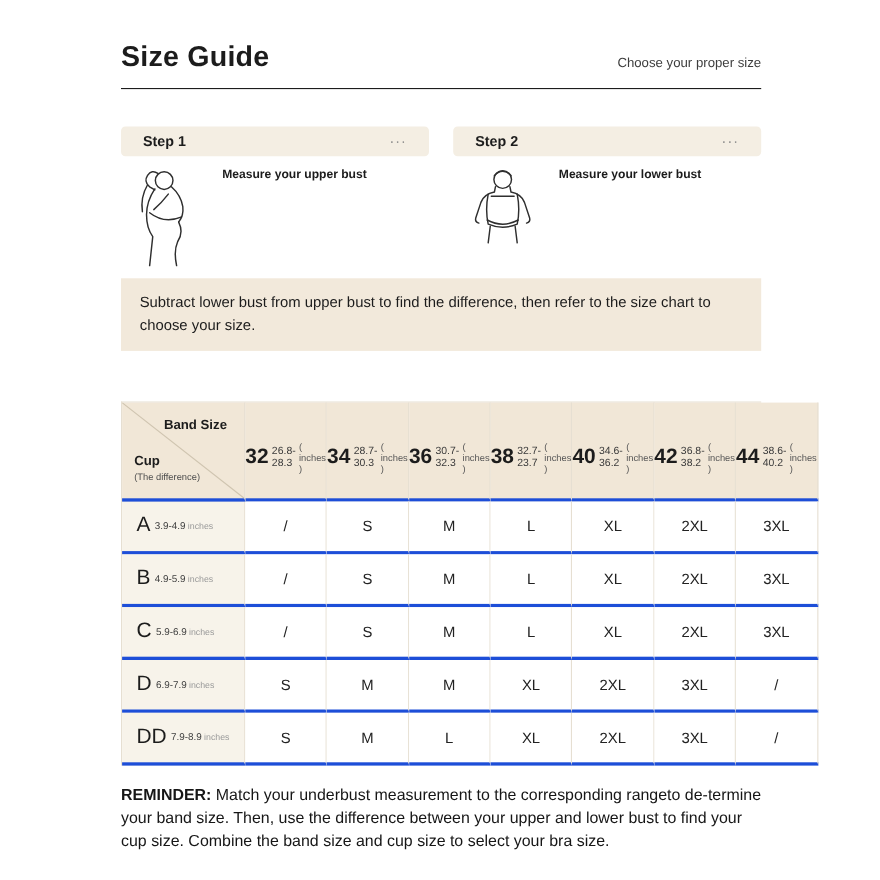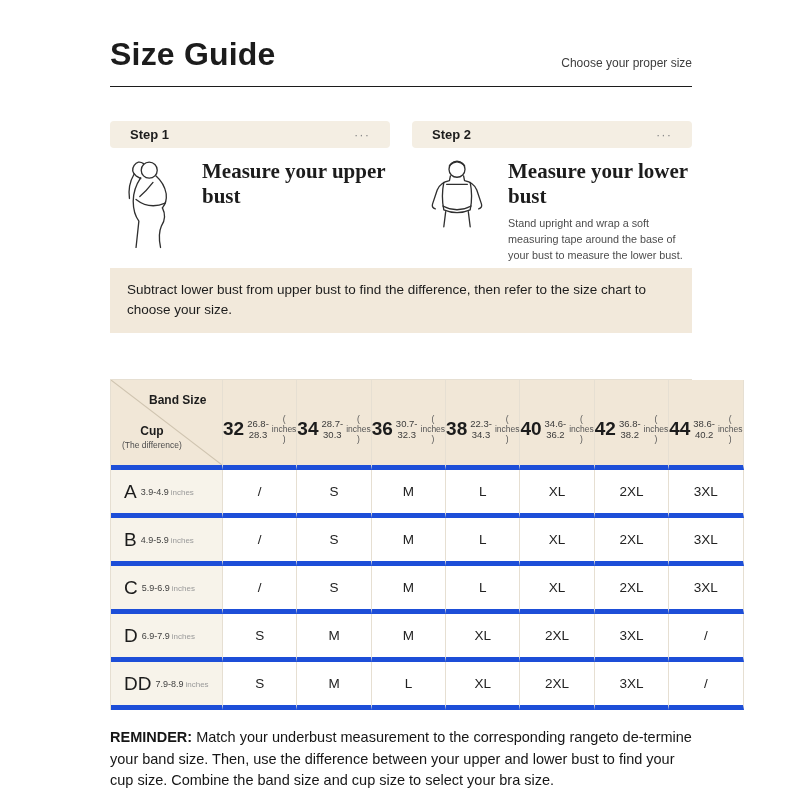--- a/index.html
+++ b/index.html
@@ -10,51 +10,51 @@
     color: #1c1c1c;
     overflow: hidden;
   }
   .page { padding: 36px 108px 0 110px; }
 
   
   header.hdr {
     display: flex; justify-content: space-between; align-items: flex-end;
     border-bottom: 1.5px solid #1c1c1c; padding-bottom: 13px;
   }
-  .hdr h1 { font-size: 32px; font-weight: 600; letter-spacing: .2px; }
+  .hdr h1 { font-size: 26px; font-weight: 600; letter-spacing: .2px; }
   .hdr .sub { font-size: 12px; color: #3d3d3d; padding-bottom: 3px; }
 
   
   .steps { display: flex; gap: 22px; margin-top: 34px; }
   .step { flex: 1; min-width: 0; }
   .step-bar {
     background: #f4eee3; border-radius: 4px; padding: 6px 20px;
     display: flex; justify-content: space-between; align-items: center;
     font-size: 13px; font-weight: 700;
   }
   .step-bar .dots { color: #8a8a8a; font-weight: 400; letter-spacing: 1px; font-size: 13px; }
   .step-body { display: flex; gap: 6px; margin-top: 9px; }
   .step-body svg { flex: 0 0 auto; }
-  .step-text h2 { font-size: 21px; font-weight: 700; margin: 2px 0 6px; font-family: Liberation Serif, serif; }
+  .step-text h2 { font-size: 11px; font-weight: 700; margin: 2px 0 6px; }
   .step-text p { font-size: 10.8px; line-height: 1.5; color: #4c4c4c; }
 
   
   .banner { background: #f2e9db; margin-top: 4px; padding: 12px 17px; }
   .banner p { font-size: 13.5px; line-height: 1.55; color: #1c1c1c; }
 
   
   .size-table {
     display: grid;
     grid-template-columns: 112px repeat(7, 1fr);
     margin-top: 46px;
     border-top: 1px solid #e6dfd2; border-left: 1px solid #e6dfd2;
   }
   .cell {
-    border-right: 1px solid #e6dfd2; border-bottom: 5px solid #1d4ed8;
-    display: flex; align-items: center; justify-content: center; text-align: center;
+    border-right: 1px solid #e6dfd2; border-bottom: 3px solid #1d4ed8;
+    display: flex; align-items: center; justify-content: center;
   }
   .hcell { height: 90px; background: #f1e7d7; }
   .corner { position: relative; }
   .diag { position: absolute; left: 0; top: 0; width: 100%; height: 100%; }
   .diag line { stroke: #cfc4b0; stroke-width: 1; vector-effect: non-scaling-stroke; }
   .c-top { position: absolute; top: 13px; left: 38px; font-size: 12px; font-weight: 700; }
   .c-bot { position: absolute; bottom: 15px; left: 11px; font-size: 12px; font-weight: 700; display: flex; flex-direction: column; }
   .c-bot small { font-size: 8.5px; font-weight: 400; color: #4c4c4c; margin-top: 2px; }
   .band { flex-direction: row; justify-content: flex-start; padding-top: 13px; gap: 3px; }
   .b-num { font-size: 19px; font-weight: 700; }
@@ -119,21 +119,20 @@
             <path d="M38 20 L37 25 Q27 27 24 35 L19 50 Q18 54 22 55"></path>
             <path d="M52 20 L53 25 Q63 27 66 35 L71 50 Q72 54 68 55"></path>
             <path d="M34 29 H56"></path>
             <path d="M31 27 Q28 42 31 56 Q45 62 59 56 Q62 42 59 27"></path>
             <path d="M30 52 Q45 60 60 52"></path>
             <path d="M33 58 L31 74 M57 58 L59 74"></path>
           </g>
         </svg>
         <div class="step-text">
           <h2>Measure your lower bust</h2>
-          <p>Stand upright and wrap a soft measuring tape around the base of your bust to measure the lower bust.</p>
         </div>
       </div>
     </div>
 
   </section>
 
   <div class="banner">
     <p>Subtract lower bust from upper bust to find the difference, then refer to the size chart to choose your size.</p>
   </div>
 
@@ -155,21 +154,21 @@
         <span class="b-range">28.7-30.3</span>
         <span class="b-unit">( inches )</span>
       </div>
       <div class="cell hcell band">
         <span class="b-num">36</span>
         <span class="b-range">30.7-32.3</span>
         <span class="b-unit">( inches )</span>
       </div>
       <div class="cell hcell band">
         <span class="b-num">38</span>
-        <span class="b-range">22.3-34.3</span>
+        <span class="b-range">32.7-23.7</span>
         <span class="b-unit">( inches )</span>
       </div>
       <div class="cell hcell band">
         <span class="b-num">40</span>
         <span class="b-range">34.6-36.2</span>
         <span class="b-unit">( inches )</span>
       </div>
       <div class="cell hcell band">
         <span class="b-num">42</span>
         <span class="b-range">36.8-38.2</span>

